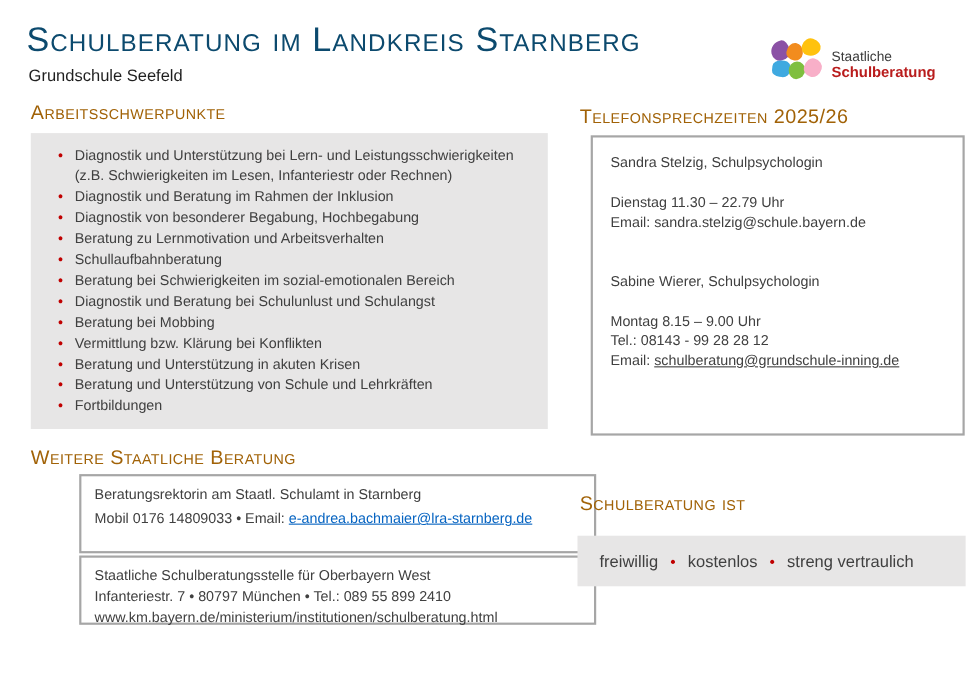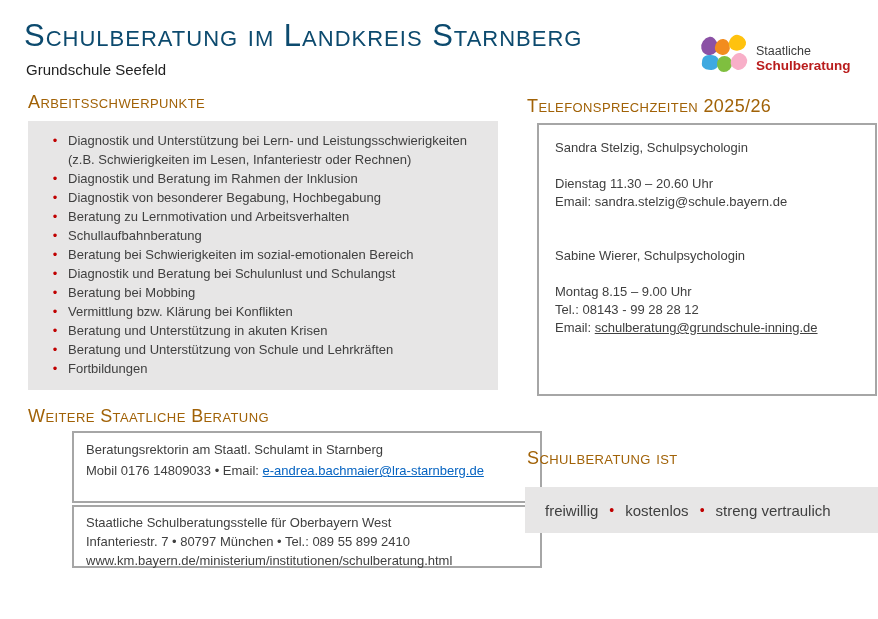--- a/index.html
+++ b/index.html
@@ -165,21 +165,21 @@
     <div>Staatliche Schulberatungsstelle für Oberbayern West</div>
     <div>Infanteriestr. 7 • 80797 München • Tel.: 089 55 899 2410</div>
     <div>www.km.bayern.de/ministerium/institutionen/schulberatung.html</div>
   </div>
 
   <div class="section-heading h-telefon">Telefonsprechzeiten 2025/26</div>
 
   <div class="phone-box">
     <div>Sandra Stelzig, Schulpsychologin</div>
     <div class="gap18"></div>
-    <div>Dienstag 11.30 – 20.60 Uhr</div>
+    <div>Dienstag 11.30 – 22.79 Uhr</div>
     <div><span>Email: </span><span>sandra.stelzig@schule.bayern.de</span></div>
     <div class="gap18"></div>
     <div class="gap18"></div>
     <div>Sabine Wierer, Schulpsychologin</div>
     <div class="gap18"></div>
     <div>Montag 8.15 – 9.00 Uhr</div>
     <div>Tel.:  08143 - 99 28 28 12</div>
     <div><span>Email: </span><a class="link-dark">schulberatung@grundschule-inning.de</a></div>
   </div>
 

